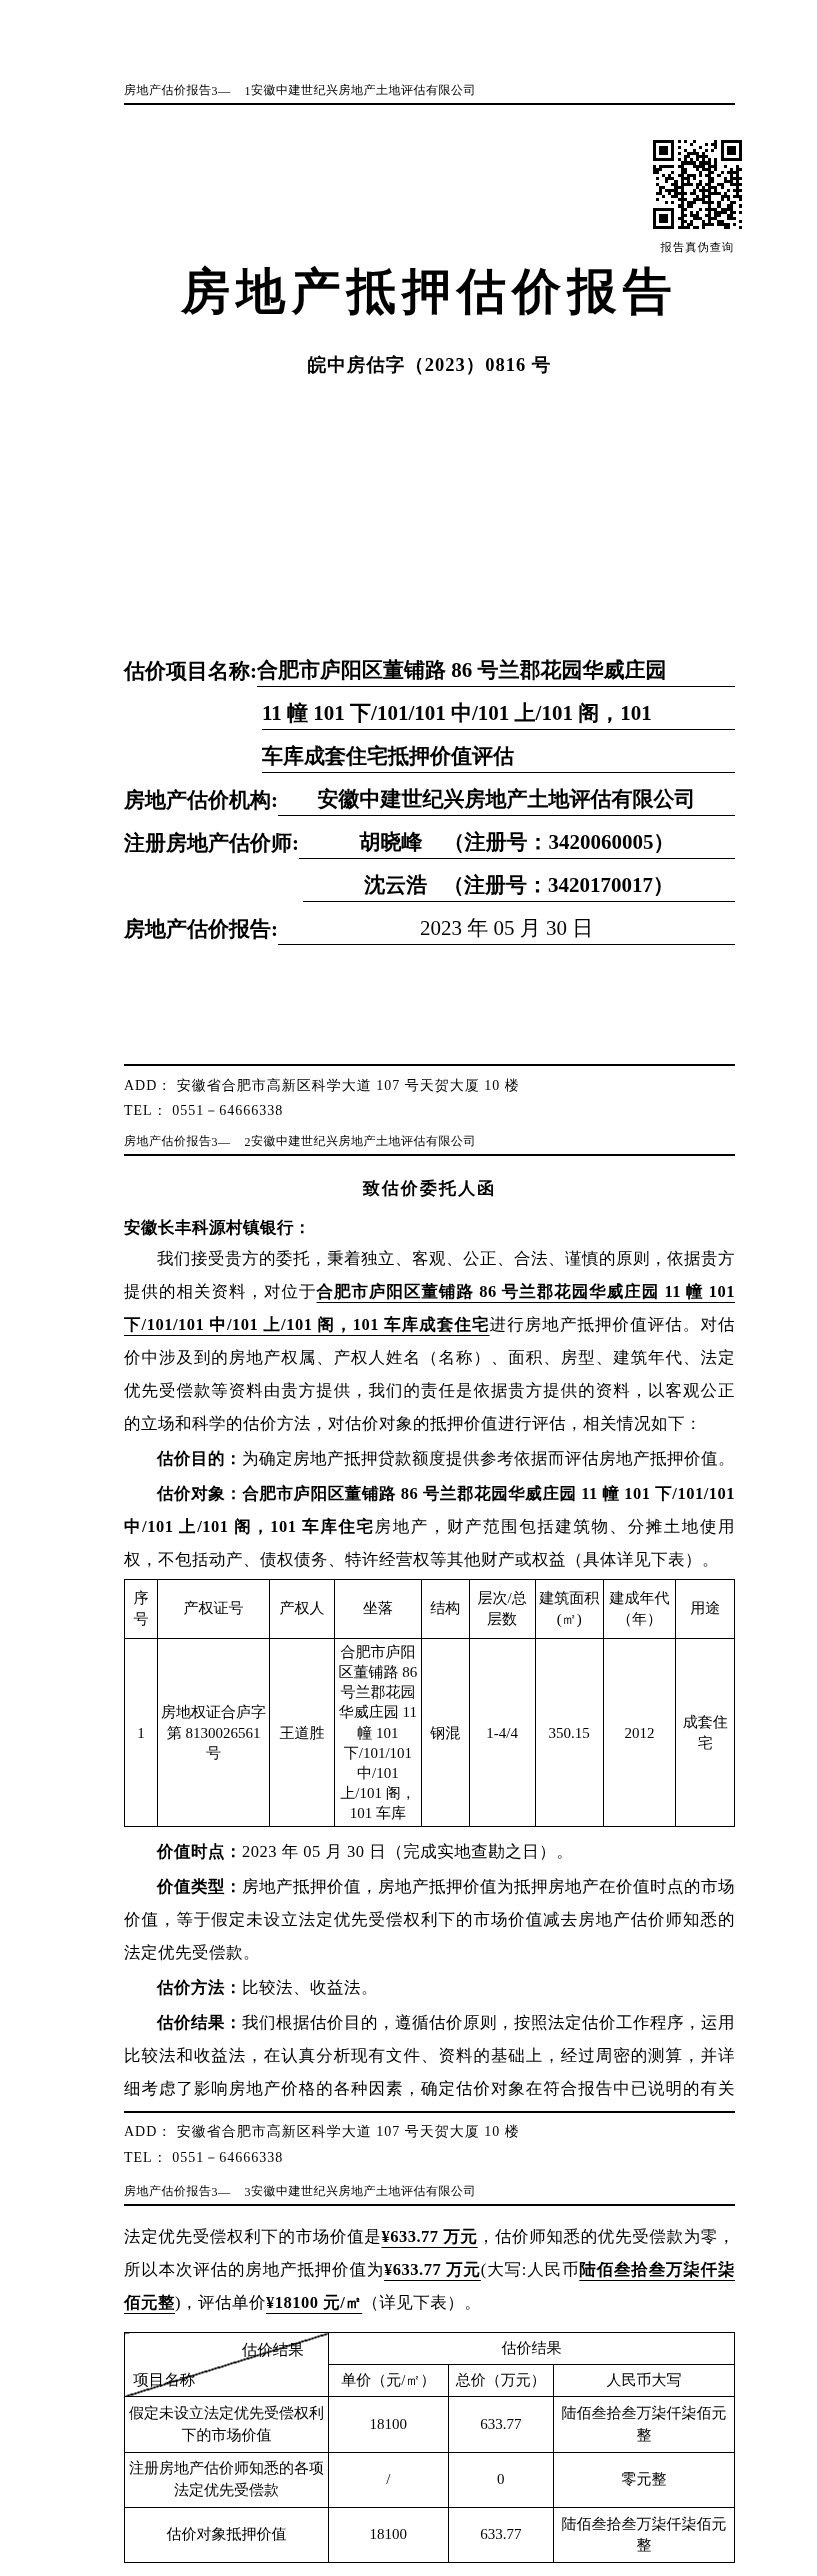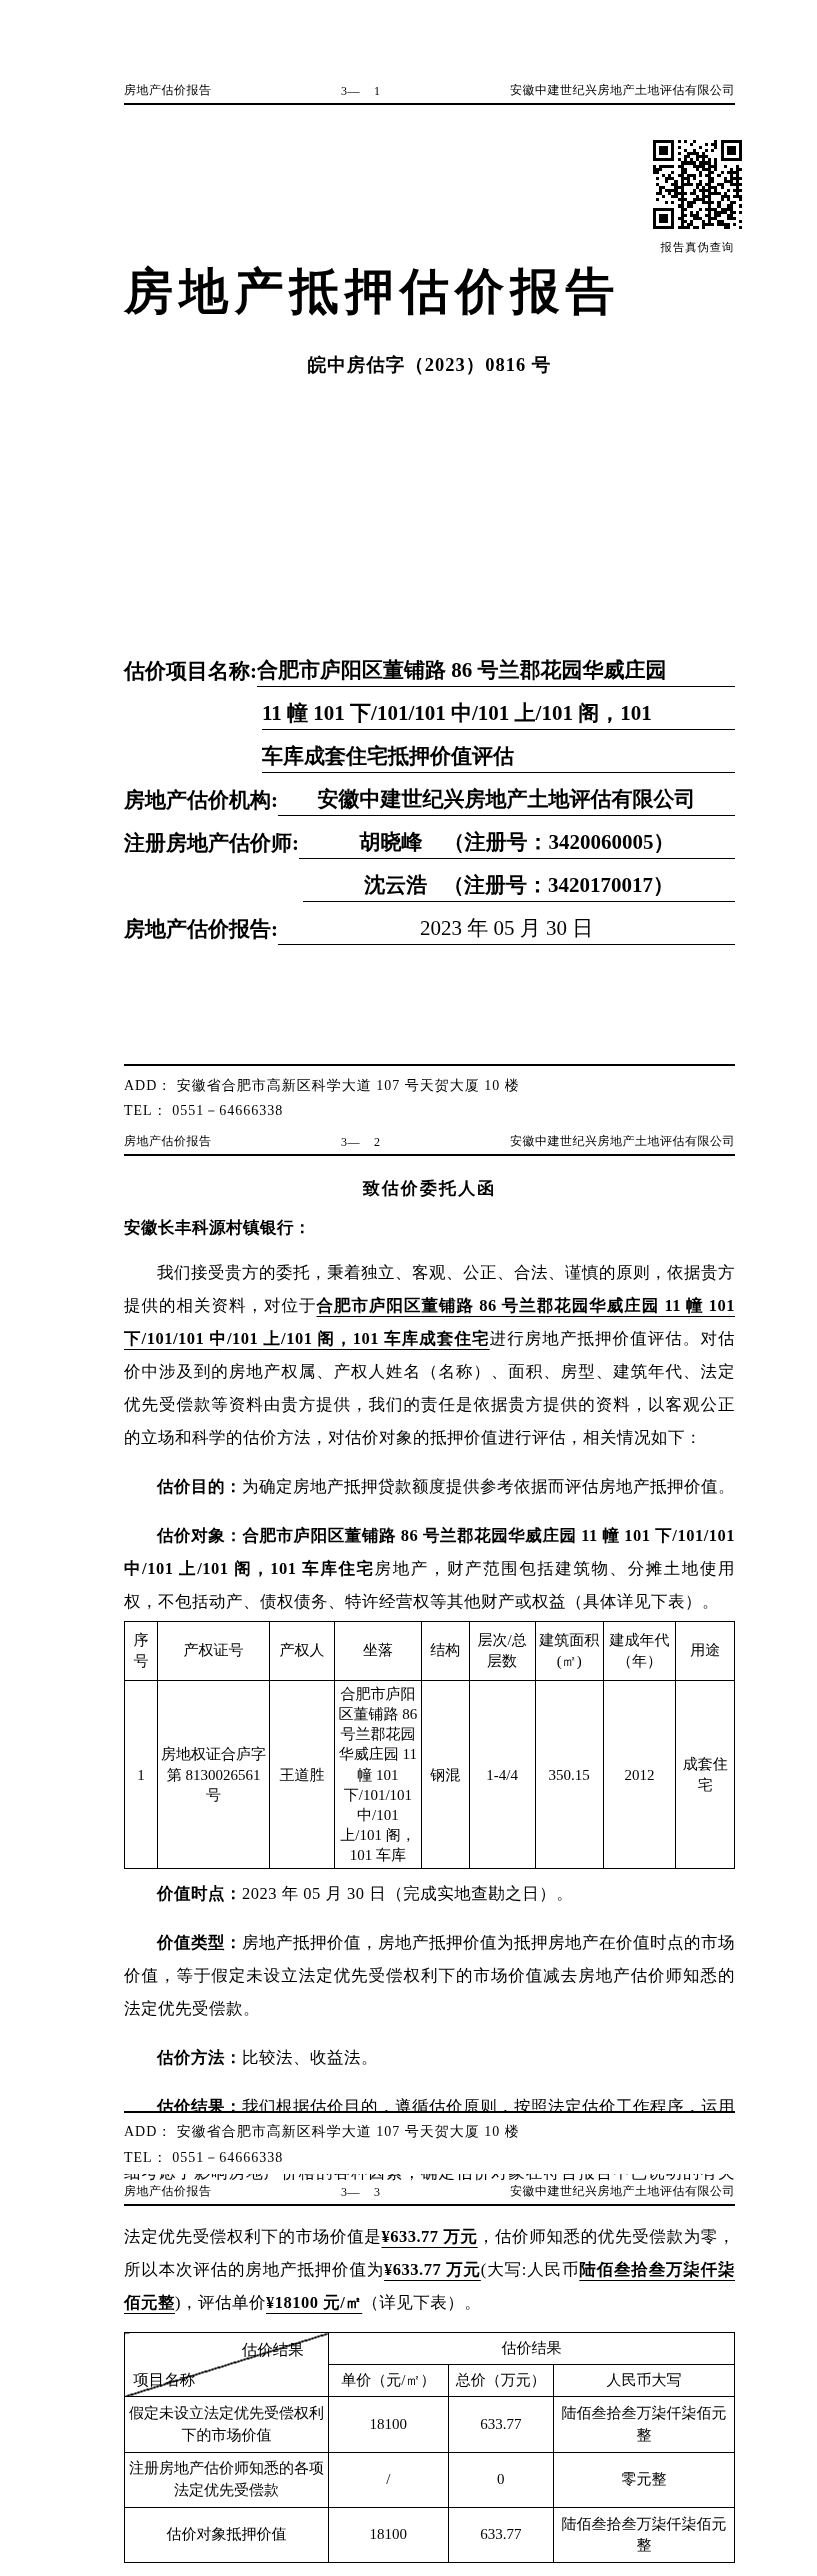--- a/index.html
+++ b/index.html
@@ -5,54 +5,54 @@
   html,body{margin:0;padding:0;background:#ffffff;}
   .page{position:relative;width:818px;height:3300px;background:#fff;outline:0.5px solid #d9d9d9;
         font-family:"Liberation Serif","DejaVu Serif",serif;color:#000;overflow:hidden;}
   .sec{position:absolute;left:0;right:0;overflow:hidden;}
   #sec1{top:0;height:1131px;}
   #sec2{top:1131px;height:1050px;}
   #sec3{top:2181px;height:1119px;}
   .content{padding:0 83px 0 124px;position:relative;}
 
   
-  .run-head{display:flex;justify-content:space-between;align-items:flex-end;
+  .run-head{display:flex;align-items:flex-end;
             border-bottom:2.1px solid #000;padding-bottom:3.6px;font-size:12px;letter-spacing:0.5px;}
   .run-head .mid{white-space:pre;}
   #sec1 .run-head{margin-top:82px;}
   #sec2 .run-head,#sec3 .run-head{margin-top:2.1px;}
 
   
   .page-foot{position:absolute;left:124px;right:83px;border-top:2.6px solid #000;
              padding-top:10.3px;font-size:14px;letter-spacing:1px;background:#fff;}
   .page-foot .fline{margin-bottom:7.2px;white-space:pre;}
   #sec1 .page-foot{bottom:4.1px;}
   #sec2 .page-foot{bottom:7.2px;}
 
   
   .qr-wrap{position:absolute;left:653px;top:140px;width:89px;text-align:center;}
   .qr-svg{width:89px;height:89px;display:block;}
   .qr-cap{margin-top:11px;font-size:11.3px;letter-spacing:1px;white-space:nowrap;}
-  .cover-title{margin-top:159px;font-size:49px;font-weight:bold;
+  .cover-title{margin-top:159px;text-align:center;font-size:49px;font-weight:bold;
                letter-spacing:6.2px;line-height:1.15;white-space:nowrap;}
   .doc-no{margin-top:32px;text-align:center;font-size:18.5px;font-weight:bold;letter-spacing:1px;}
   .fields{margin-top:267px;}
   .frow{display:flex;align-items:flex-end;height:43px;font-size:21px;}
   .frow .lbl{font-weight:bold;white-space:pre;padding-bottom:2.1px;}
   .frow .spacer{width:138px;}
   .frow .spacer2{width:179px;}
   .frow .val{flex:1;border-bottom:1px solid #000;padding-bottom:2.1px;white-space:pre;overflow:hidden;}
   .val.left{text-align:left;}
   .val.center{text-align:center;}
   .val.bold{font-weight:bold;}
 
   
   .letter-title{margin-top:21.6px;text-align:center;font-size:17px;font-weight:bold;letter-spacing:2.1px;}
   .salutation{margin-top:15.5px;font-size:16.5px;font-weight:bold;letter-spacing:0.5px;line-height:24px;}
-  .para{margin-top:16px;font-size:16.5px;line-height:33px;text-align:justify;
+  .para{margin-top:2px;font-size:16.5px;line-height:33px;text-align:justify;
         text-indent:33px;letter-spacing:0.5px;}
   .para.noindent{text-indent:0;}
   .para .plbl{font-weight:bold;}
   .bu{font-weight:bold;text-decoration:underline;text-underline-offset:4.6px;text-decoration-thickness:1px;}
   .bseg{font-weight:bold;}
 
   
   table{width:100%;border-collapse:collapse;table-layout:fixed;}
   .ptable{margin-top:3.1px;}
   .ptable td,.ptable th,.rtable td,.rtable th{border:1px solid #000;font-weight:normal;

